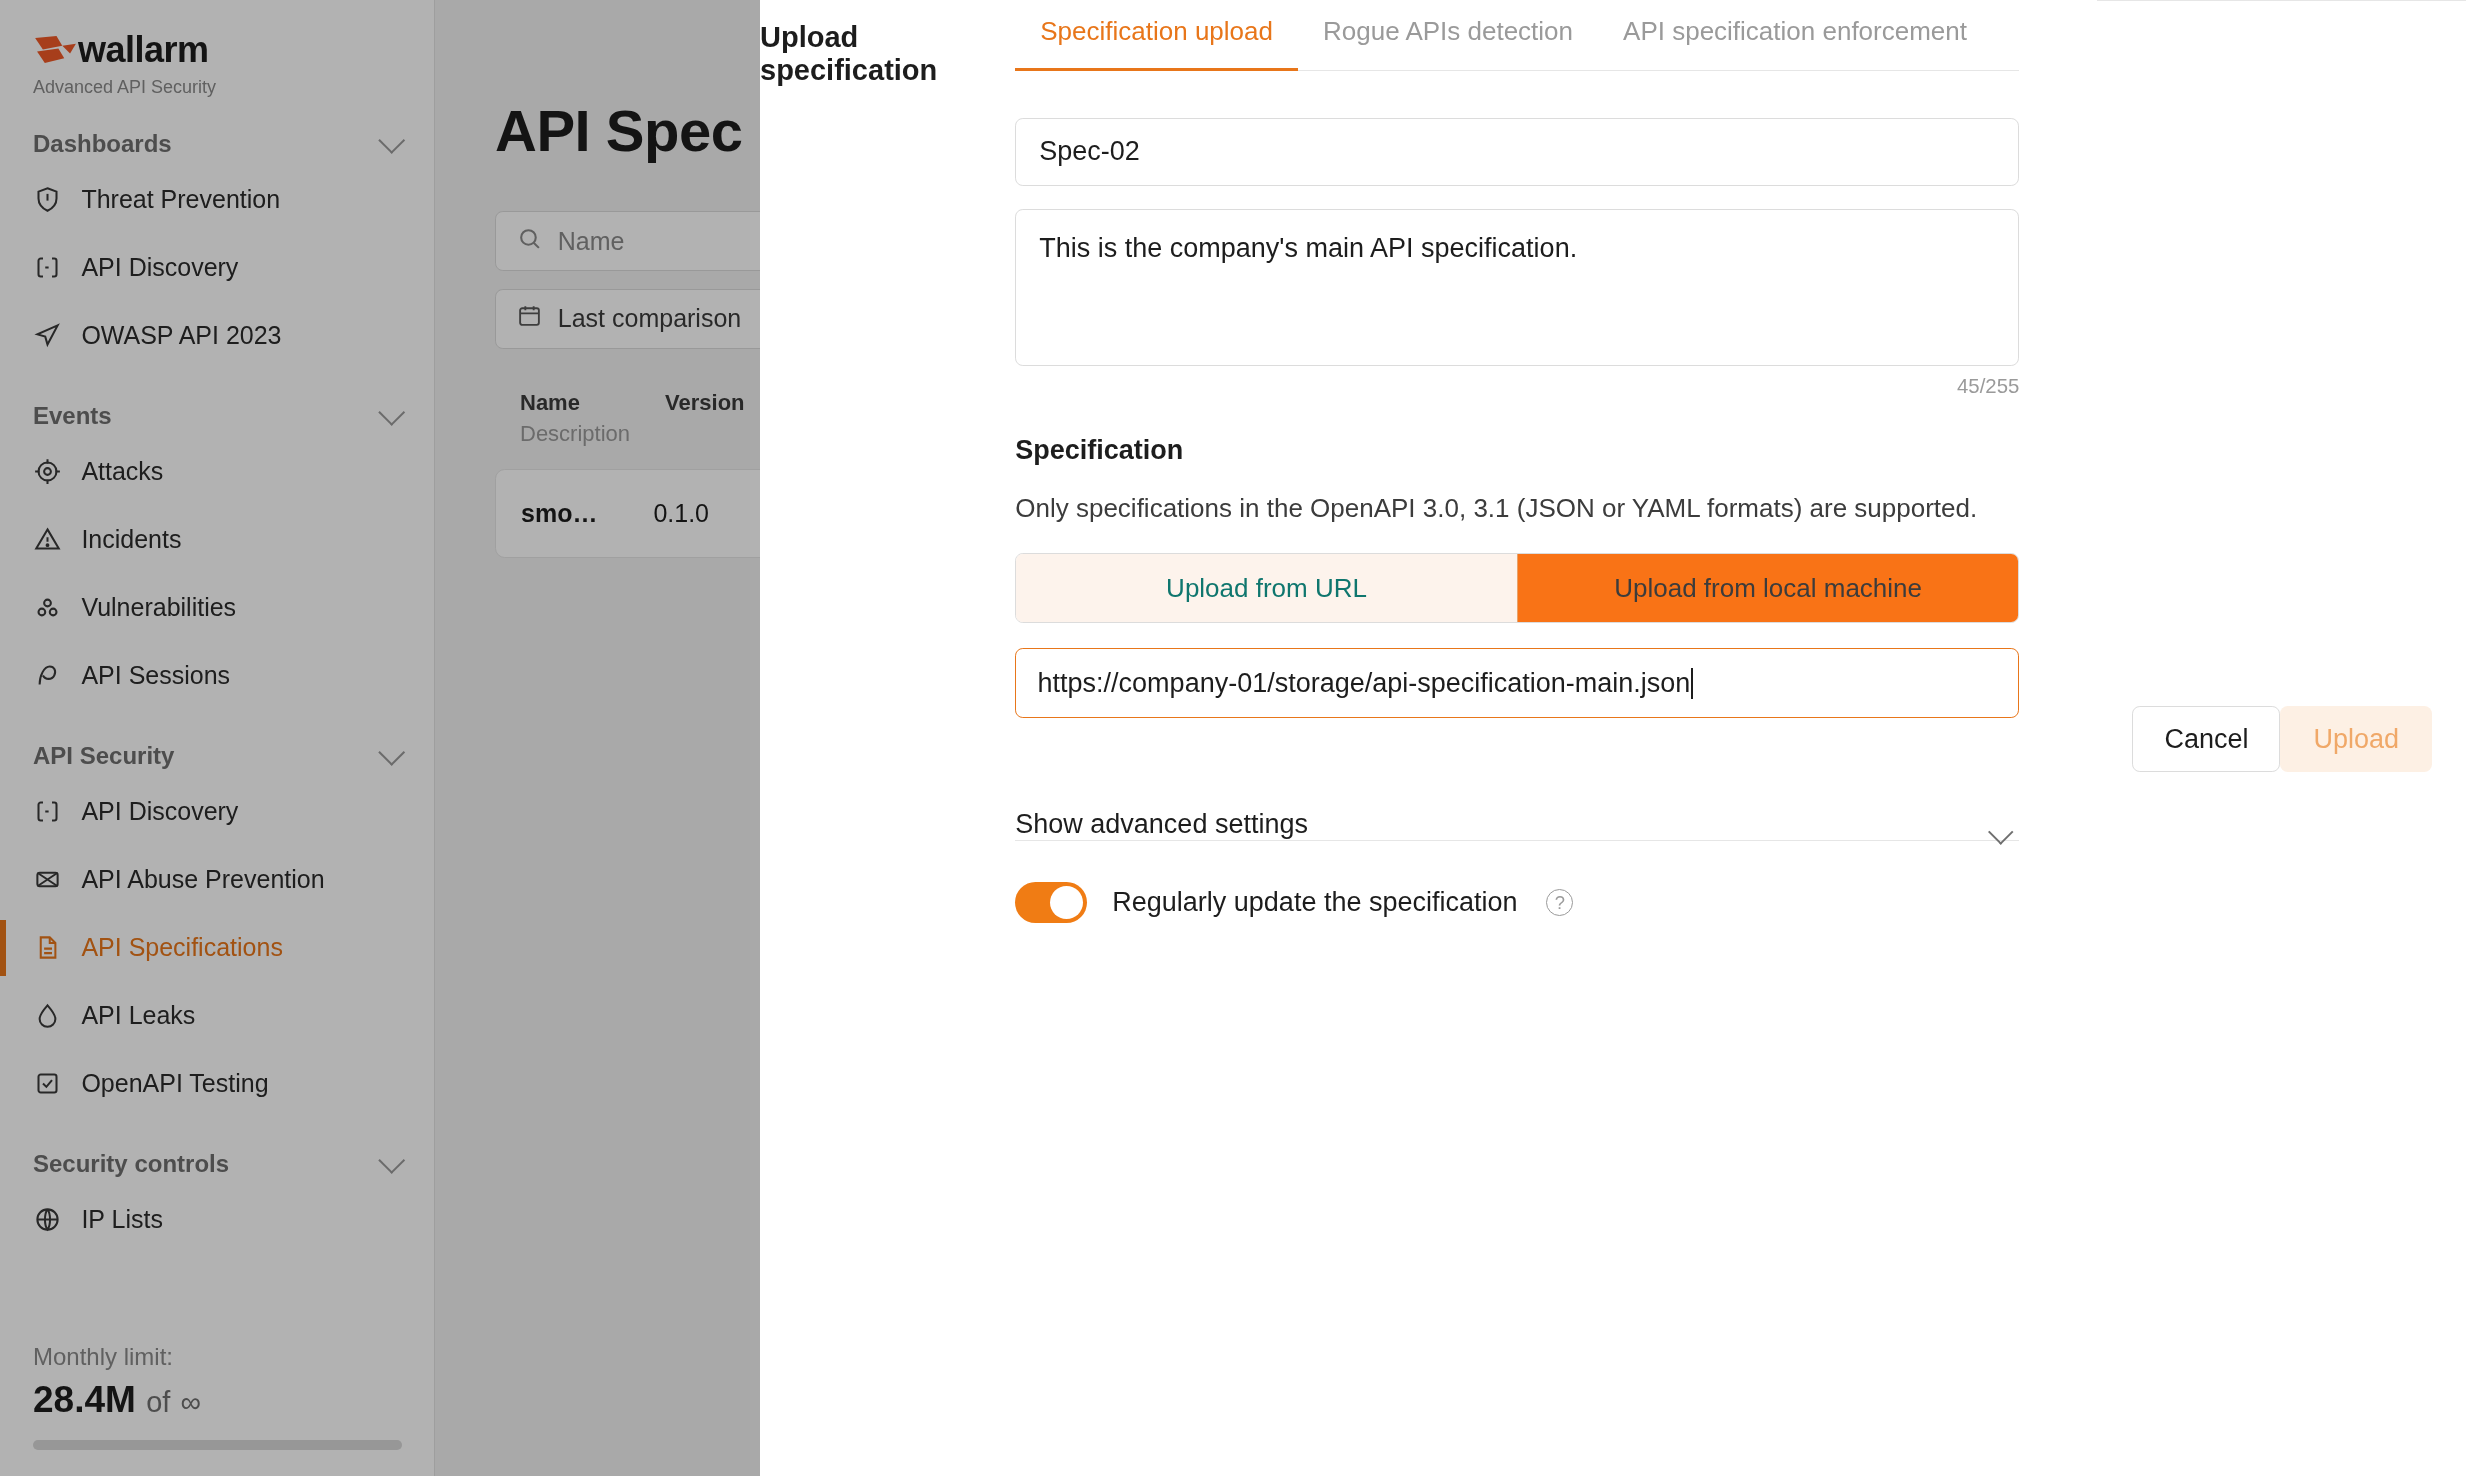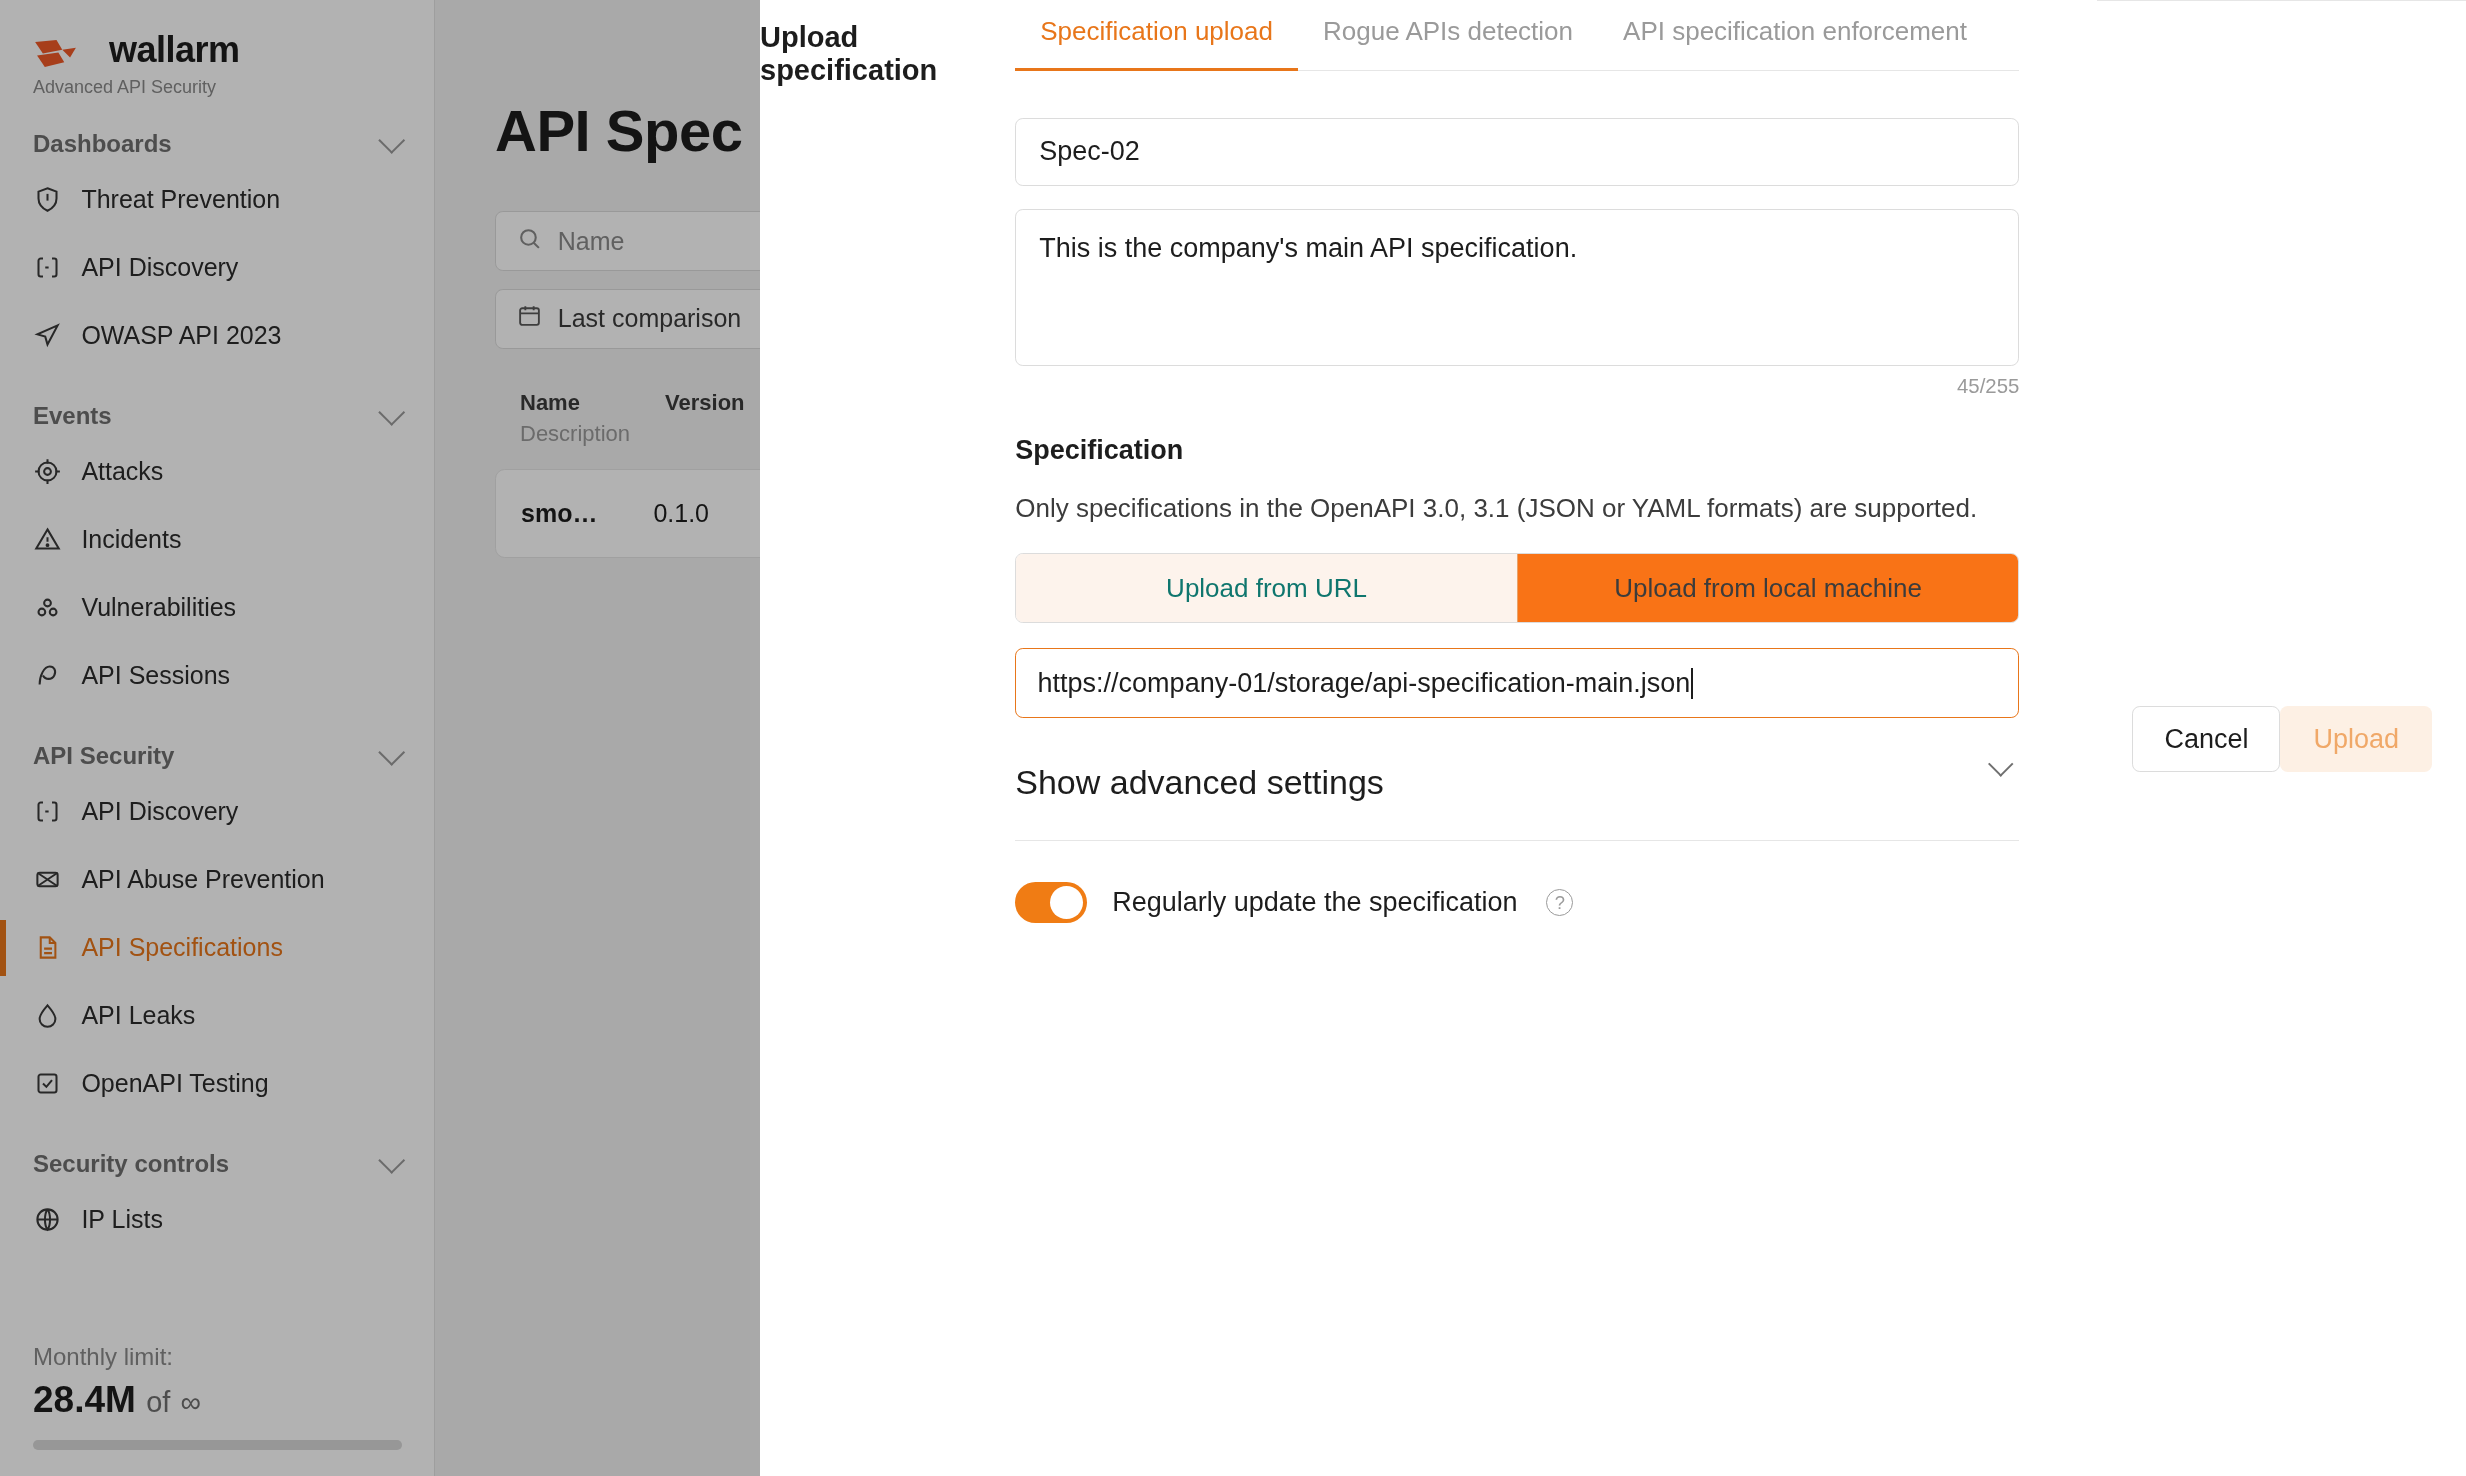--- a/index.html
+++ b/index.html
@@ -27,21 +27,21 @@
   .sidebar {
     width: 435px;
     height: 1477px;
     background: #ffffff;
     border-right: 1px solid #e3e3e3;
     position: relative;
     padding-top: 21.3px;
     flex: 0 0 435px;
   }
   .brand {
-    display: flex; align-items: flex-end; gap: 31px;
+    display: flex; align-items: center; gap: 0;
     padding: 7.8px 33px 0 33px;
   }
   .brand-logo {
     width: 45px; height: 33px;
     position: relative;
   }
   .brand-logo svg { display:block; }
   .brand-name {
     font-size: 36px;
     font-weight: bold;
@@ -280,22 +280,22 @@
     display: inline-block;
     width: 1.9px; height: 31px;
     background: #1d1d1d;
     margin-left: 1px;
     vertical-align: middle;
   }
   .advanced {
     margin-top: 45px;
     height: 78px;
     border-bottom: 1px solid #e6e6e6;
-    display: flex; align-items: flex-start; justify-content: space-between;
-    font-size: 34px; color: #1d1d1d;
+    display: flex; align-items: flex-end; justify-content: space-between;
+    font-size: 27px; color: #1d1d1d;
   }
   .chev-dn {
     width: 17.5px; height: 17.5px;
     border-right: 2.9px solid #6f6f6f;
     border-bottom: 2.9px solid #6f6f6f;
     transform: rotate(45deg);
     margin-right: 9.7px; margin-top: -7.8px;
   }
   .toggle-row {
     margin-top: 41px;

